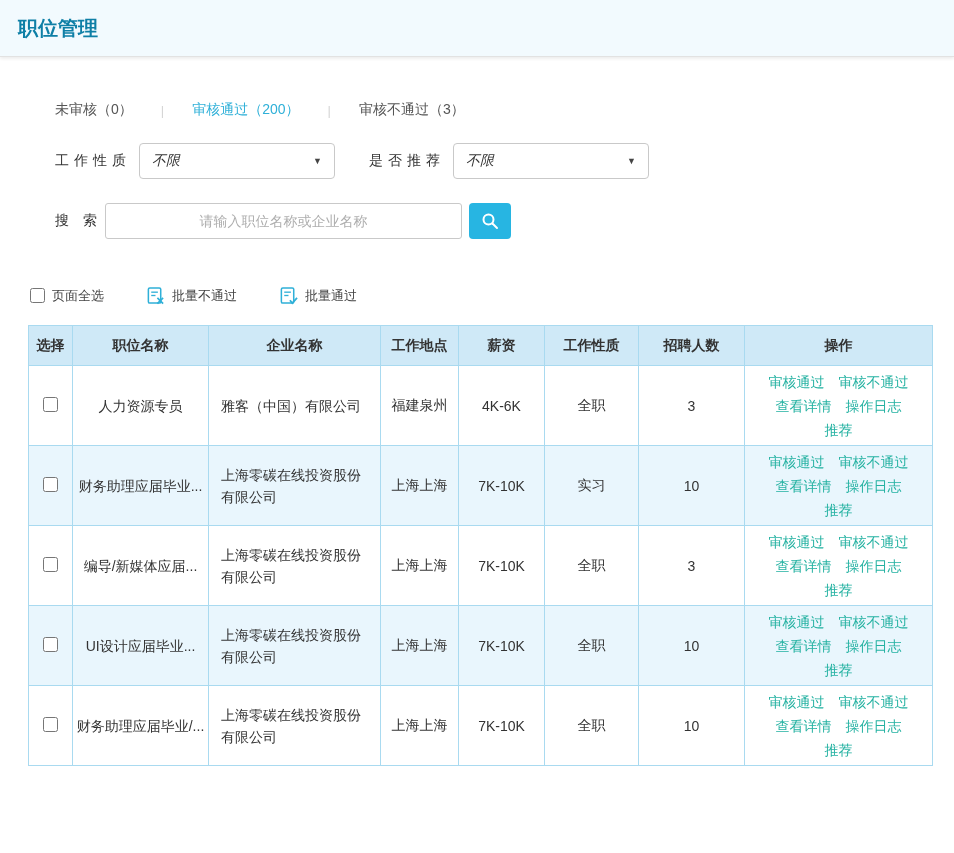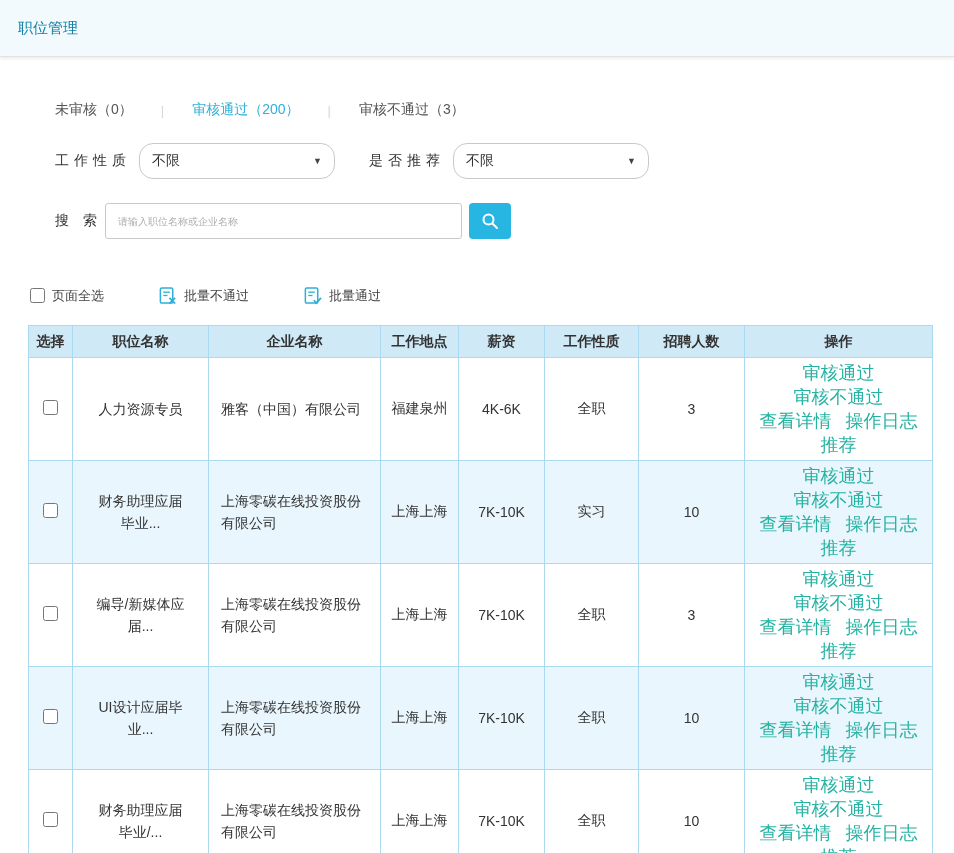--- a/index.html
+++ b/index.html
@@ -3,64 +3,64 @@
 <meta charset="utf-8">
 <style>
   * { margin:0; padding:0; box-sizing:border-box; }
   html,body { width:954px; height:853px; overflow:hidden; background:#fff;
     font-family:"Liberation Sans","DejaVu Sans",sans-serif; }
 
   
   .topbar { height:57px; background:#f2fafe; border-bottom:1px solid #e2e2e2;
     box-shadow:0 2px 3px rgba(0,0,0,.07); display:flex; align-items:center; padding:0 18px;
     position:relative; z-index:2; }
-  .topbar .title { font-size:15px; font-weight:normal; color:#0e7fa6; }
+  .topbar .title { font-size:20px; font-weight:bold; color:#0e7fa6; }
 
   .content { padding:0 28px; }
 
   
   .tabs { margin:44px 0 0 27px; display:flex; align-items:center; font-size:14px; }
   .tab { color:#555; cursor:pointer; }
   .tab.active { color:#2fb0d8; }
   .tab-sep { color:#d5d5d5; margin:0 28px; font-size:13px; }
 
   
   .filter-row { display:flex; align-items:center; margin:24px 0 0 27px; }
   .filter-label { font-size:14px; color:#333; letter-spacing:5px; margin-right:8px; white-space:pre; }
-  .selectbox { width:196px; height:36px; border:1px solid #c9c9c9; border-radius:14px;
+  .selectbox { width:196px; height:36px; border:1px solid #c9c9c9; border-radius:4px;
     background:#fff; display:flex; align-items:center; justify-content:space-between;
-    padding:0 12px; font-size:14px; color:#333; cursor:pointer; }
+    padding:0 12px; font-size:14px; color:#333; cursor:pointer;font-style:italic; }
   .selectbox .caret { font-size:9px; color:#444; }
   .filter-gap { width:34px; }
 
   .search-input { width:357px; height:36px; border:1px solid #c9c9c9; border-radius:3px;
-    padding:0 12px; font-size:10px; color:#333; outline:none; }
+    padding:0 12px; font-size:14px; color:#333; outline:none;text-align:center; }
   .search-input::placeholder { color:#aeaeae; }
   .search-btn { width:42px; height:36px; margin-left:7px; background:#27b5e2; border:none;
     border-radius:4px; display:flex; align-items:center; justify-content:center; cursor:pointer; }
 
   
-  .bulk-row { display:flex; align-items:center; margin:47px 0 0 2px; font-size:13px; color:#444;gap:12px; }
+  .bulk-row { display:flex; align-items:center; margin:47px 0 0 2px; font-size:13px; color:#444; }
   .bulk-item { display:flex; align-items:center; margin-right:42px; cursor:pointer; }
   .bulk-item .lbl { margin-left:7px; }
   input[type=checkbox] { width:15px; height:15px; accent-color:#27b5e2; cursor:pointer; }
   .bulk-icon { width:19px; height:19px; }
 
   
   table { width:100%; border-collapse:collapse; table-layout:fixed; margin-top:20px; }
   th, td { border:1px solid #a9daf0; font-size:14px; color:#333; text-align:center; }
-  thead th { background:#cfe9f7; height:32px; font-weight:bold; }
+  thead th { background:#cfe9f7; height:40px; font-weight:bold; }
   tbody tr { height:80px; }
   tbody tr:nth-child(even) { background:#e9f6fd; }
   td.company { text-align:left; padding:0 12px; line-height:22px; }
-  td.jobname { padding:0 20px; line-height:22px; }
+  td.jobname { padding:0 0; line-height:22px; }
   td.ops { padding:4px 10px; }
   .op-links { display:flex; flex-wrap:wrap; justify-content:center; column-gap:14px; row-gap:2px;
     line-height:22px; }
-  .op-links a { color:#25b2a2; text-decoration:none; cursor:pointer; font-size:18px; }
+  .op-links a { color:#25b2a2; text-decoration:none; cursor:pointer; font-size:14px; }
 </style>
 </head>
 <body>
 
 <div class="topbar">
   <span class="title">职位管理</span>
 </div>
 
 <div class="content">
 

